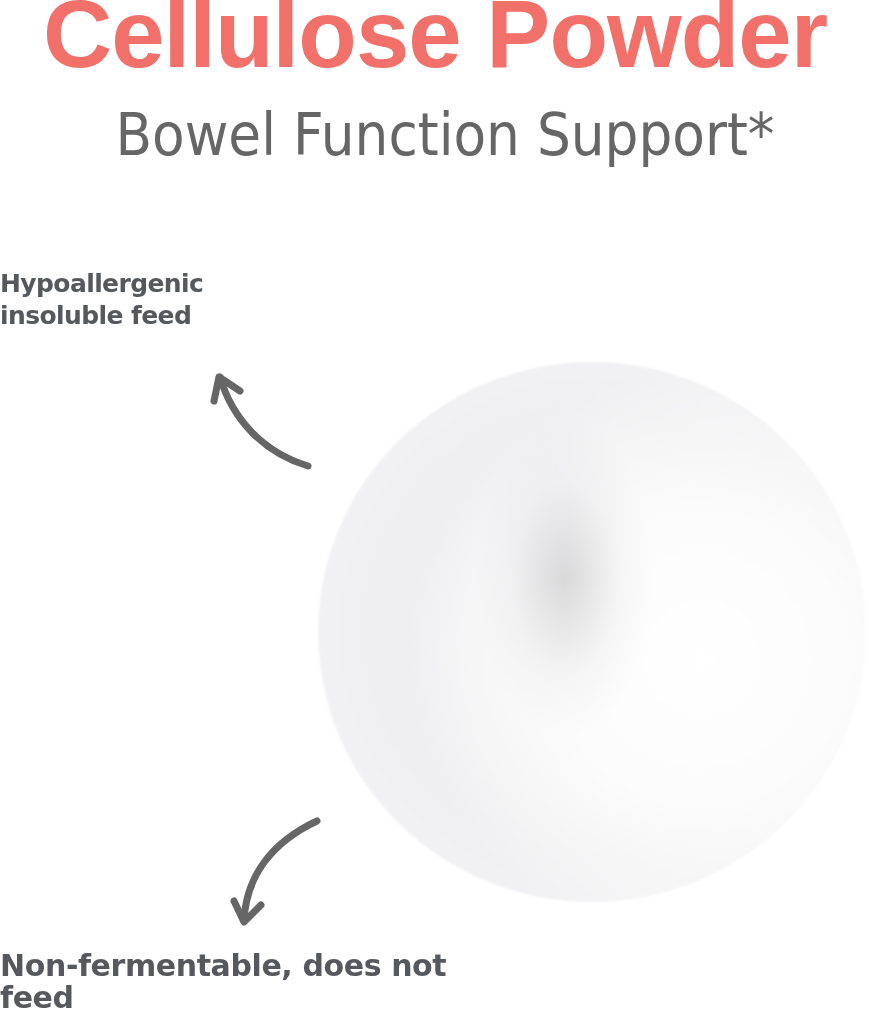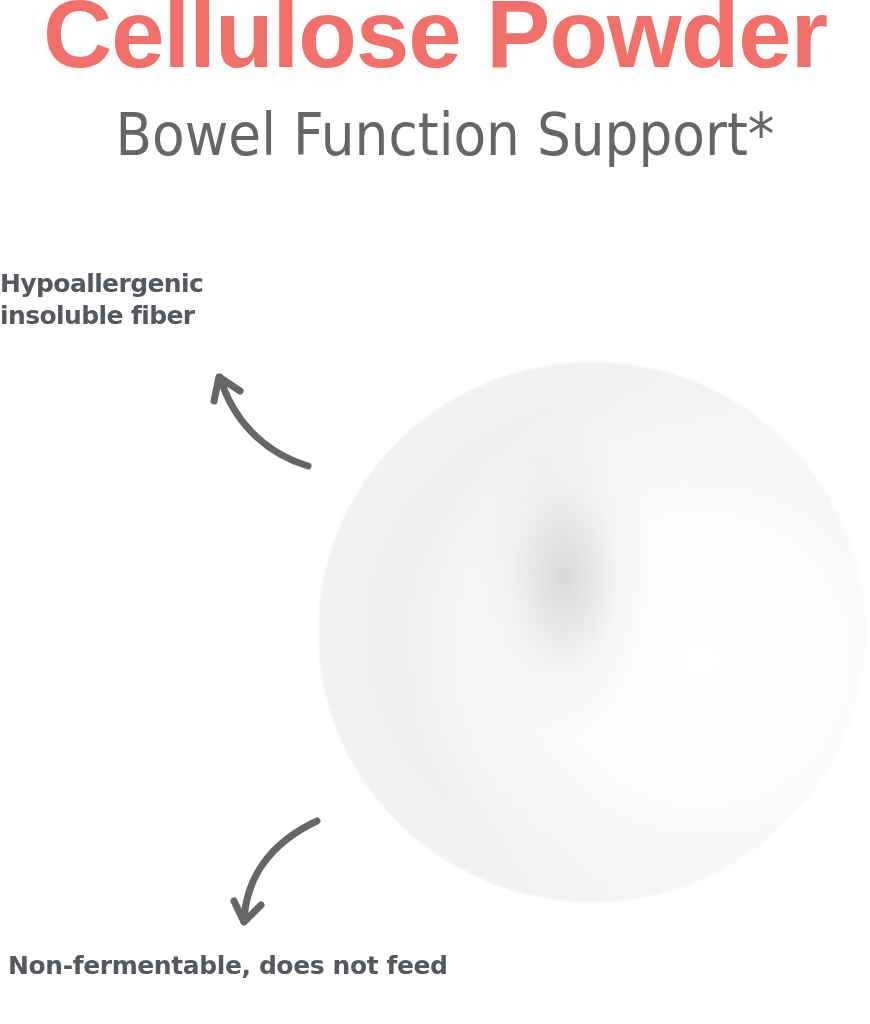--- a/index.html
+++ b/index.html
@@ -20,41 +20,41 @@
     color: #666666; letter-spacing: 0px;
     font-family: "DejaVu Sans", sans-serif; font-weight: normal;
     transform: scaleX(0.92); transform-origin: 445px 0;
   }
   .label {
     position: absolute; font-weight: bold; color: #55595E;
     font-family: "DejaVu Sans", sans-serif; 
     line-height: 32px;
   }
   .label-top { left: 0; top: 268px; width: 234px; font-size: 25px; letter-spacing: -0.6px; }
-  .label-bottom { left: 8px; top: 950px; width: 464px; font-size: 25px; letter-spacing: -0.4px; }
+  .label-bottom { left: 0; top: 950px; width: 464px; font-size: 30px; letter-spacing: -0.4px; }
   .powder {
     position: absolute; left: 318px; top: 362px; width: 548px; height: 540px;
     border-radius: 50%;
     background:
       radial-gradient(ellipse 90px 160px at 45% 40%, rgba(175,175,178,0.45), rgba(200,200,205,0.15) 60%, rgba(255,255,255,0) 100%),
       radial-gradient(circle at 70% 55%, #ffffff 0%, #fdfcfc 30%, rgba(255,255,255,0) 60%),
       radial-gradient(circle at 50% 50%, #f4f4f6 0%, #efeff1 55%, #f3f3f5 80%, rgba(255,255,255,0.6) 96%, rgba(255,255,255,0) 100%);
     filter: blur(1px);
   }
   .arrow { position: absolute; left: 0; top: 0; }
 </style>
 </head>
 <body>
 
 <div class="title">Cellulose Powder</div>
 <div class="subtitle">Bowel Function Support*</div>
 
 <div class="label label-top">
   <div>Hypoallergenic</div>
-  <div>insoluble fiber</div>
+  <div>insoluble feed</div>
 </div>
 
 <div class="powder"></div>
 
 <svg class="arrow" width="870" height="1024">
   <g fill="none" stroke="#666666" stroke-width="7" stroke-linecap="round" stroke-linejoin="round">
     <path d="M308 466 C 262 452, 232 418, 220 377"></path>
     <path d="M214 401 L 219 377 L 240 391"></path>
   </g>
 </svg>

